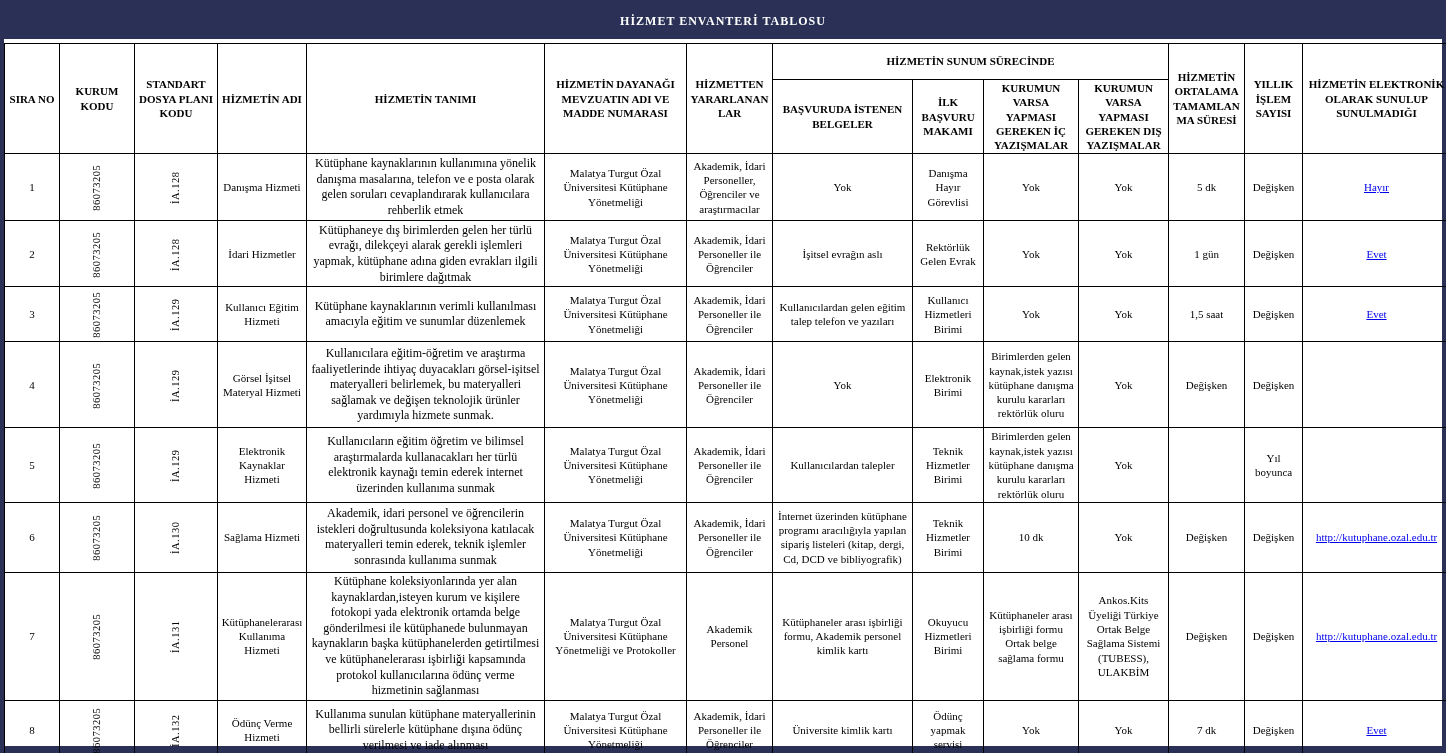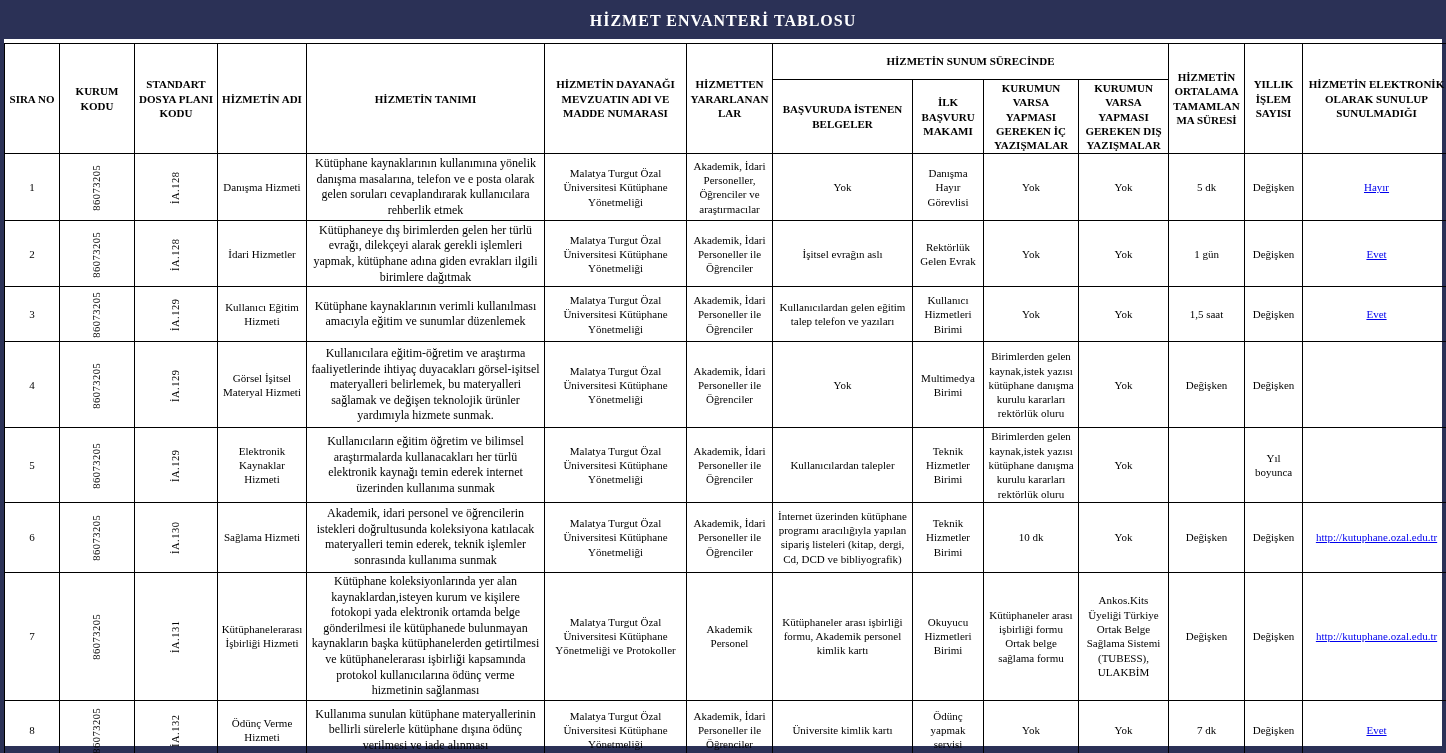--- a/index.html
+++ b/index.html
@@ -15,21 +15,21 @@
     border-top: 3px solid var(--title-bg, #2b3156);
     border-bottom: 7px solid var(--title-bg, #2b3156);
     display: flex; flex-direction: column;
     background: #ffffff;
   }
   .title-bar {
     height: 36px; flex: 0 0 36px;
     background: var(--title-bg, #2b3156);
     color: #ffffff;
     display: flex; align-items: center; justify-content: center;
-    font-weight: bold; font-size: 16px; letter-spacing: 1px;
+    font-weight: bold; font-size: 12px; letter-spacing: 1px;
   }
   .gap { height: 4px; flex: 0 0 4px; background:#ffffff; }
   table {
     width: 100%; border-collapse: collapse; table-layout: fixed;
     font-size: 11px; color:#000;
   }
   th, td {
     border: 1px solid #000;
     text-align: center; vertical-align: middle;
     padding: 1px 3px;
@@ -159,21 +159,21 @@
 
   <tr>
     <td>4</td>
     <td><span class="vtext">86073205</span></td>
     <td><span class="vtext">İA.129</span></td>
     <td>Görsel İşitsel Materyal Hizmeti</td>
     <td class="c-tanim">Kullanıcılara eğitim-öğretim ve araştırma faaliyetlerinde ihtiyaç duyacakları görsel-işitsel materyalleri belirlemek, bu materyalleri sağlamak ve değişen teknolojik ürünler yardımıyla hizmete sunmak.</td>
     <td>Malatya Turgut Özal Üniversitesi Kütüphane Yönetmeliği</td>
     <td>Akademik, İdari Personeller ile Öğrenciler</td>
     <td>Yok</td>
-    <td>Multimedya Birimi</td>
+    <td>Elektronik Birimi</td>
     <td>Birimlerden gelen kaynak,istek yazısı kütüphane danışma kurulu kararları rektörlük oluru</td>
     <td>Yok</td>
     <td>Değişken</td>
     <td>Değişken</td>
     <td></td>
   </tr>
 
   <tr>
     <td>5</td>
     <td><span class="vtext">86073205</span></td>
@@ -205,21 +205,21 @@
     <td>Yok</td>
     <td>Değişken</td>
     <td>Değişken</td>
     <td><a class="cell-link" href="#">http://kutuphane.ozal.edu.tr</a></td>
   </tr>
 
   <tr>
     <td>7</td>
     <td><span class="vtext">86073205</span></td>
     <td><span class="vtext">İA.131</span></td>
-    <td>Kütüphanelerarası İşbirliği Hizmeti</td>
+    <td>Kütüphanelerarası Kullanıma Hizmeti</td>
     <td class="c-tanim">Kütüphane koleksiyonlarında yer alan kaynaklardan,isteyen kurum ve kişilere fotokopi yada elektronik ortamda belge gönderilmesi ile kütüphanede bulunmayan kaynakların başka kütüphanelerden getirtilmesi ve kütüphanelerarası işbirliği kapsamında protokol kullanıcılarına ödünç verme hizmetinin sağlanması</td>
     <td>Malatya Turgut Özal Üniversitesi Kütüphane Yönetmeliği ve Protokoller</td>
     <td>Akademik Personel</td>
     <td>Kütüphaneler arası işbirliği formu, Akademik personel kimlik kartı</td>
     <td>Okuyucu Hizmetleri Birimi</td>
     <td>Kütüphaneler arası işbirliği formu Ortak belge sağlama formu</td>
     <td>Ankos.Kits Üyeliği Türkiye Ortak Belge Sağlama Sistemi (TUBESS), ULAKBİM</td>
     <td>Değişken</td>
     <td>Değişken</td>
     <td><a class="cell-link" href="#">http://kutuphane.ozal.edu.tr</a></td>

